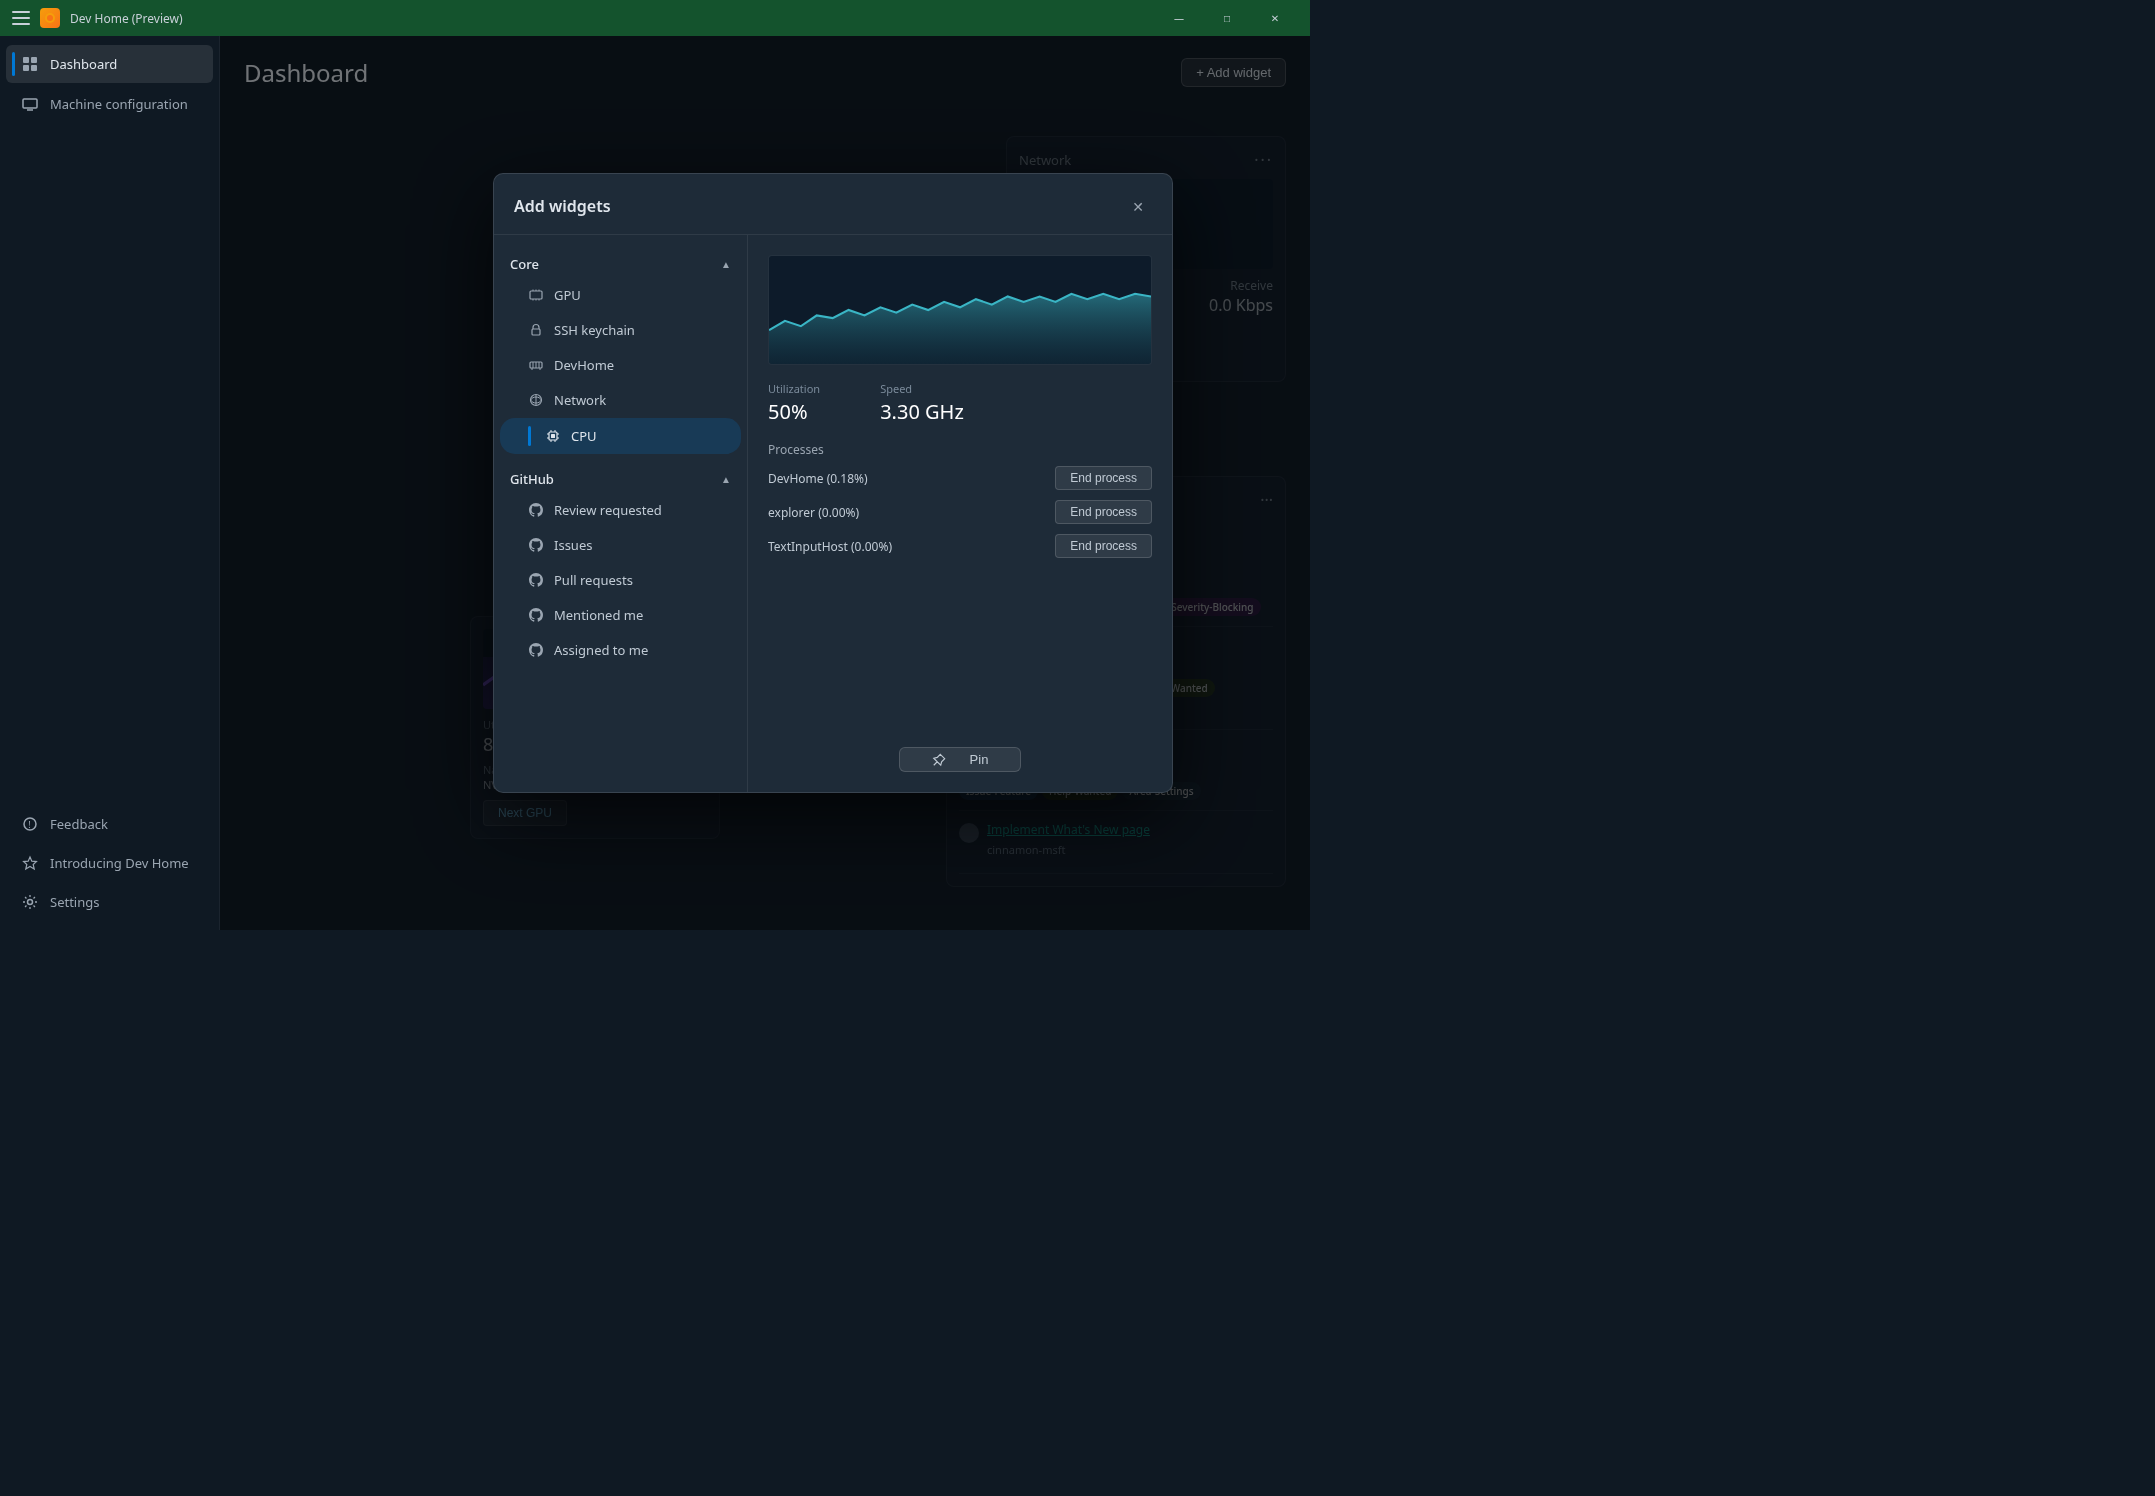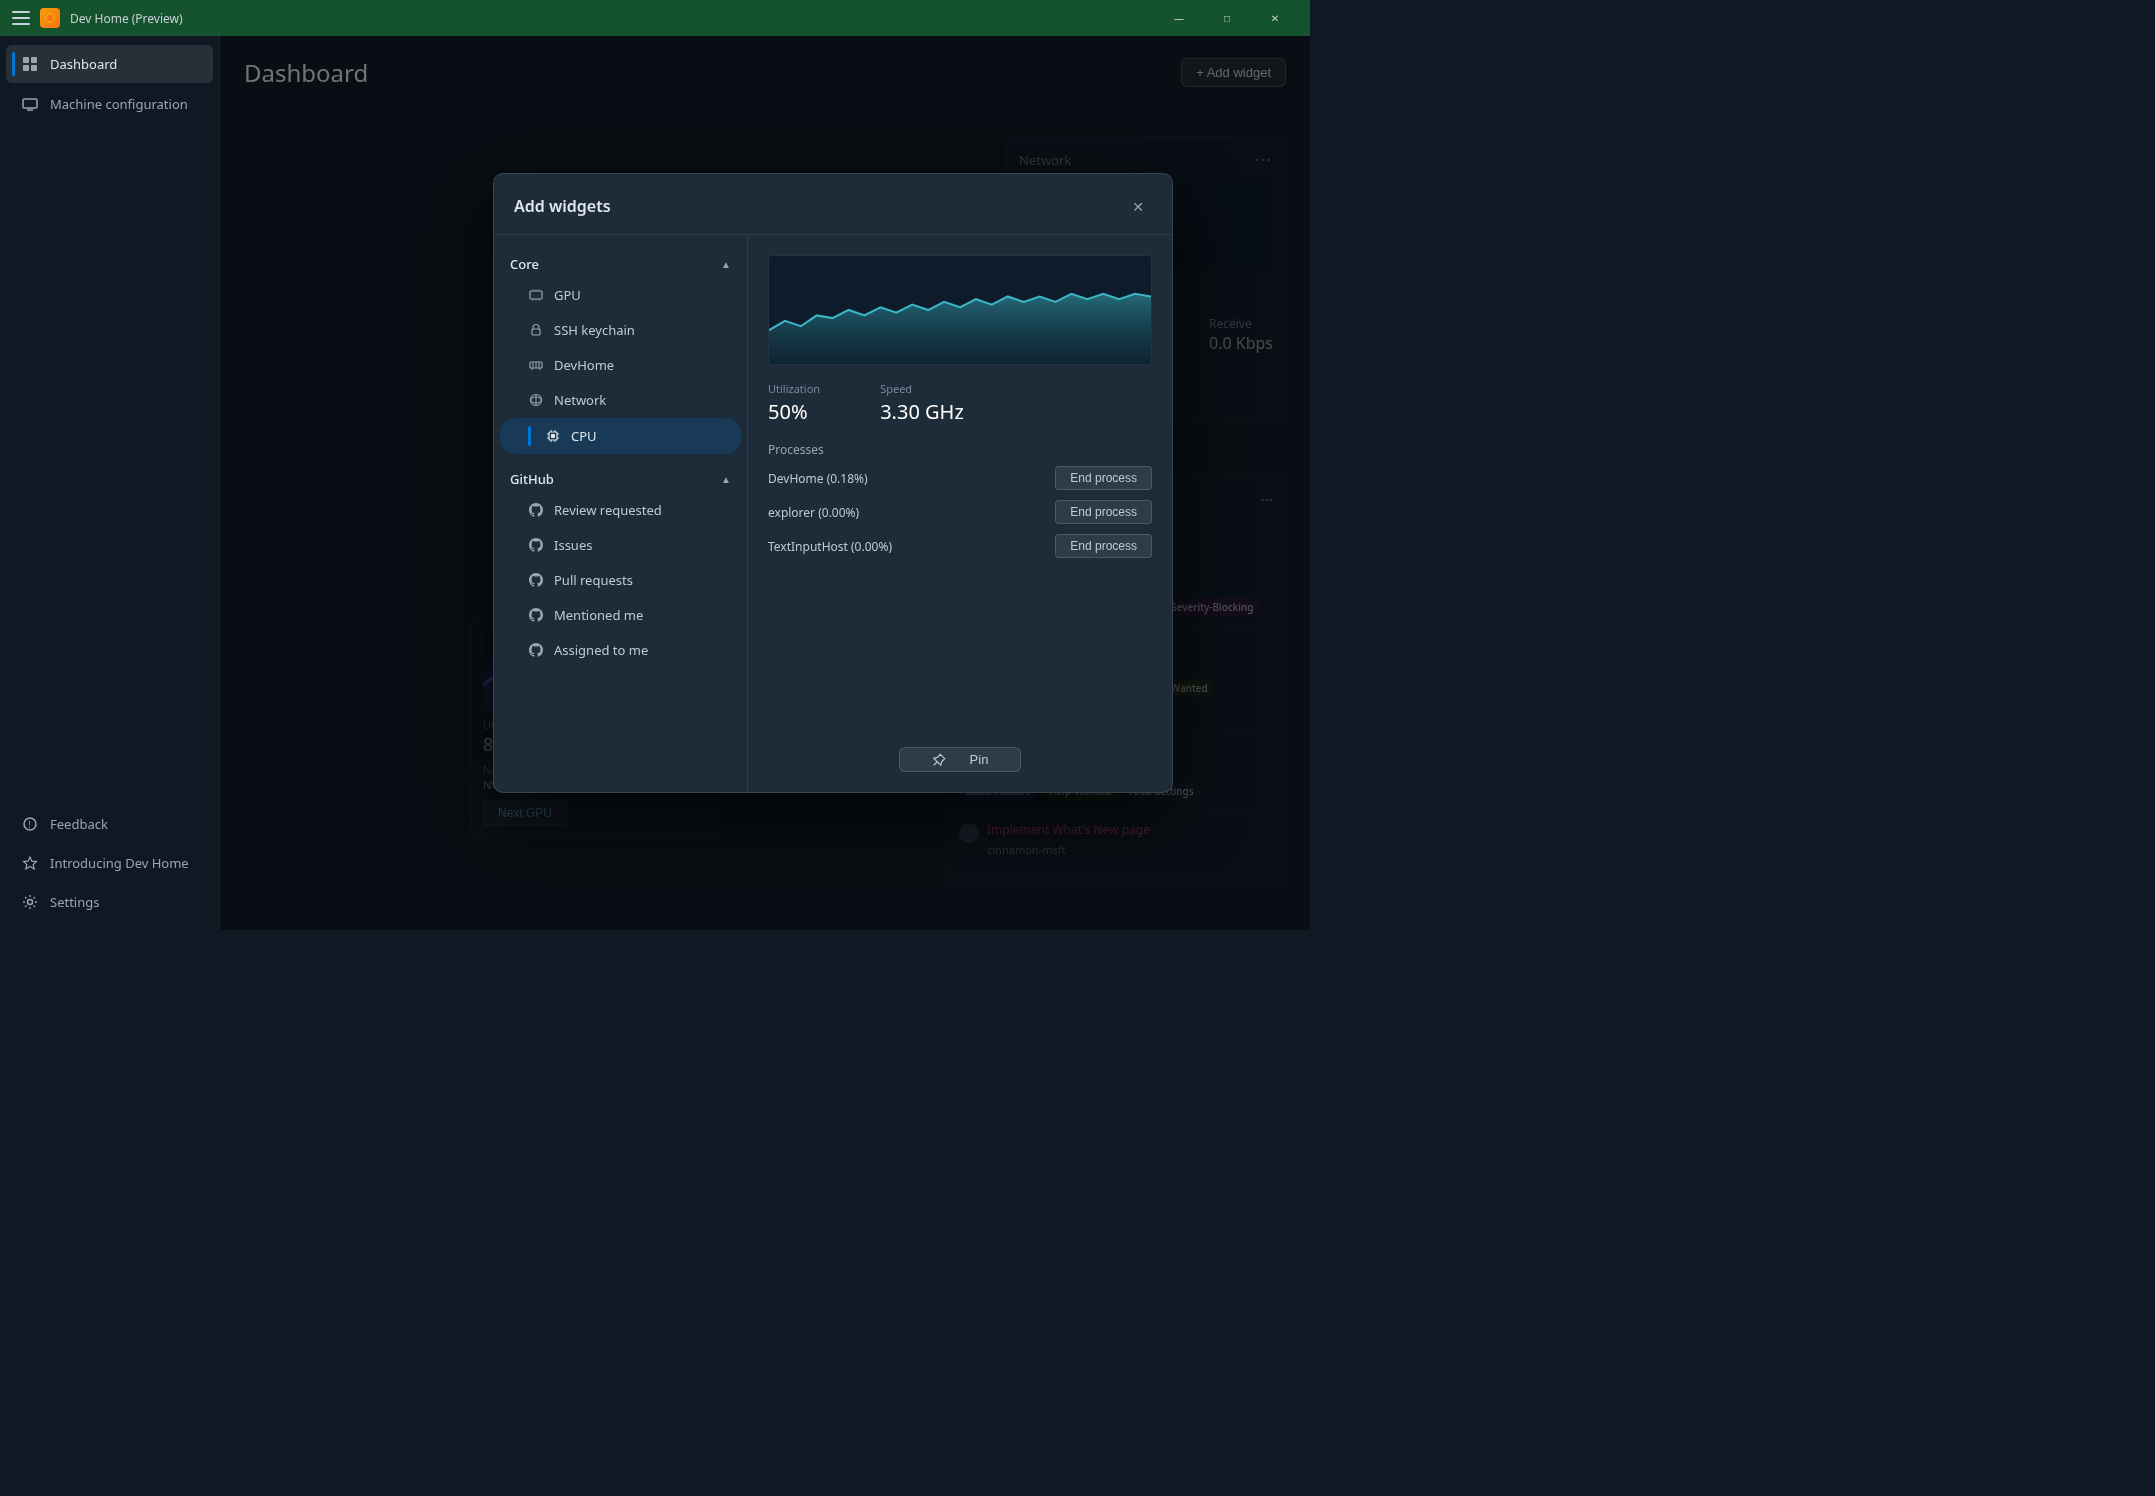--- a/index.html
+++ b/index.html
@@ -357,22 +357,23 @@
       gap: 24px;
     }
 
     
     .issue-item {
       padding: 10px 0;
       border-bottom: 1px solid rgba(255,255,255,0.06);
     }
     .issue-title {
       font-size: 12px;
-      color: #ec4899;
+      color: #14b8a6;
       margin-bottom: 4px;
+      text-decoration: underline;
     }
     .issue-meta {
       font-size: 11px;
       color: #7a8a9a;
       margin-bottom: 6px;
     }
     .issue-tags {
       display: flex;
       flex-wrap: wrap;
       gap: 4px;
@@ -472,21 +473,21 @@
     <div style="padding: 0 24px; display: flex; gap: 16px; margin-bottom: 16px; opacity: 0.6;">
 
       <div style="width: 280px; background: #162130; border: 1px solid rgba(255,255,255,0.08); border-radius: 8px; padding: 12px; position: absolute; right: 24px; top: 100px;">
         <div style="display: flex; justify-content: space-between; align-items: center; margin-bottom: 8px;">
           <span style="font-size: 13px; color: #9aa5b1;">Network</span>
           <span style="color: #9aa5b1; cursor: pointer; letter-spacing: 2px;">···</span>
         </div>
         <div style="height: 90px; background: #0d1b2a; border-radius: 4px; margin-bottom: 8px;"></div>
         <div style="display: flex; justify-content: space-between; font-size: 12px; color: #9aa5b1;">
           <span>bps</span>
-          <div style=" margin-top: 38px;">
+          <div style="text-align: right;">
             <div>Receive</div>
             <div style="font-size: 16px; color: #e0e6ed;">0.0 Kbps</div>
           </div>
         </div>
         <div style="font-size: 11px; color: #7a8a9a; margin-top: 6px;">USB GbE Family Controller</div>
         <button style="margin-top: 8px; background: rgba(255,255,255,0.07); border: 1px solid rgba(255,255,255,0.12); color: #c0cad4; padding: 4px 12px; border-radius: 4px; font-size: 12px; cursor: pointer;">network</button>
       </div>
 
       <div style="width: 340px; background: #162130; border: 1px solid rgba(255,255,255,0.08); border-radius: 8px; padding: 12px; position: absolute; right: 24px; top: 440px; max-height: 460px; overflow: hidden;">
         <div style="display: flex; justify-content: space-between; align-items: center; margin-bottom: 8px;">

